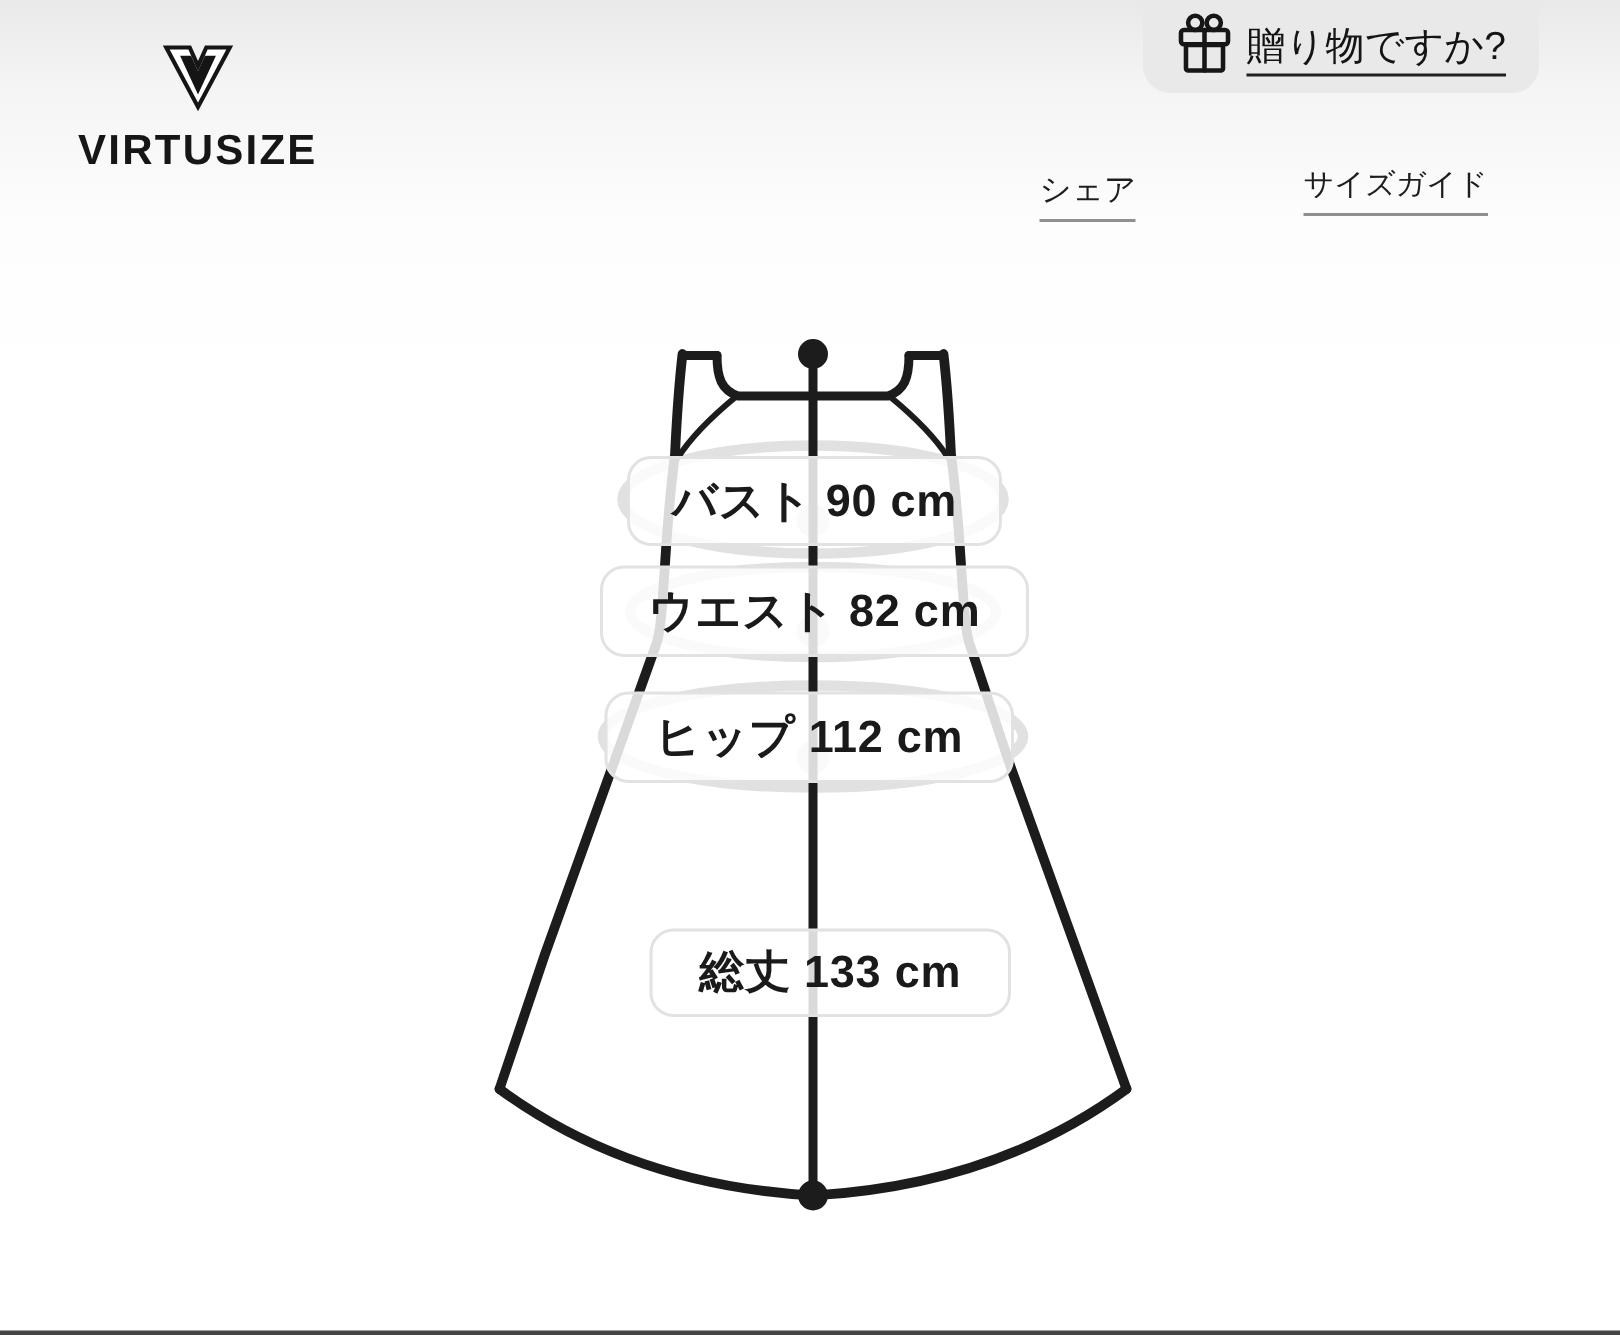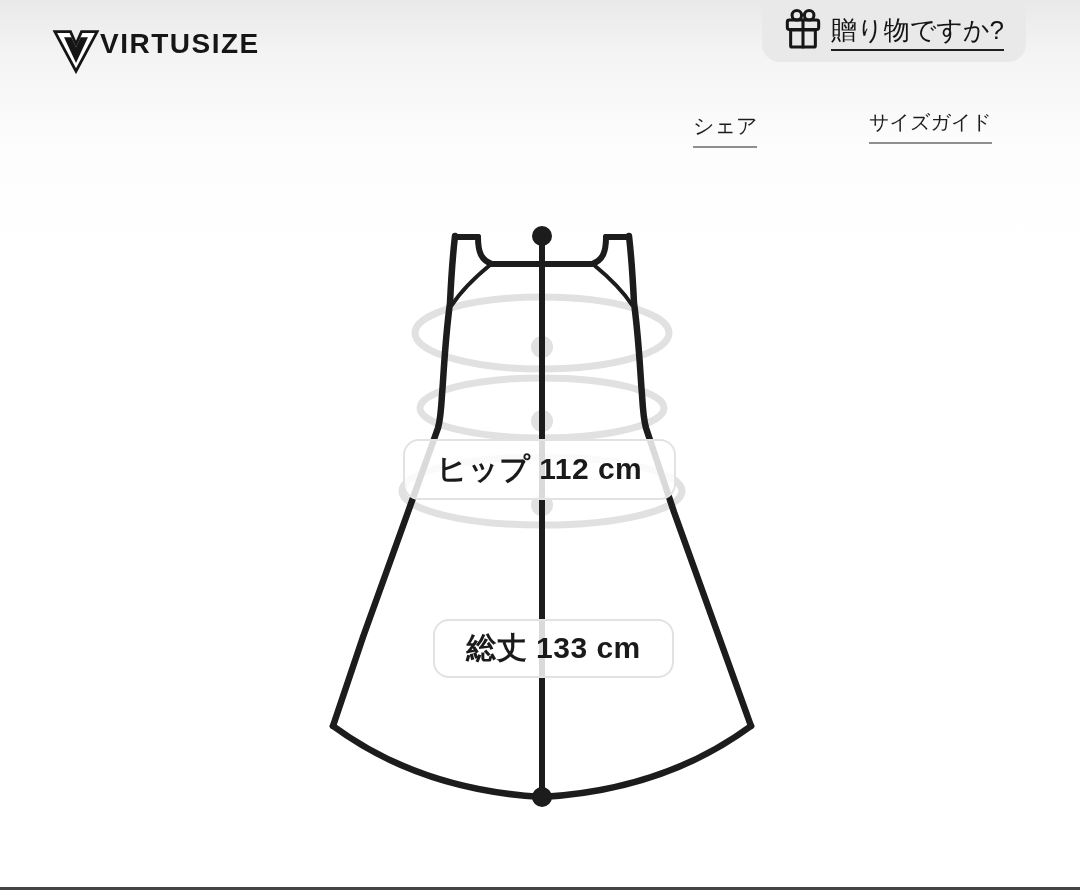--- a/index.html
+++ b/index.html
@@ -2,21 +2,21 @@
 <html><head>
 <meta charset="utf-8">
 <style>
   html,body{margin:0;padding:0;}
   body{font-family:"Liberation Sans","DejaVu Sans",sans-serif;background:#fff;}
   .page{
     position:relative;width:1080px;height:890px;overflow:hidden;
     background:linear-gradient(180deg,#e9e9e9 0px,#f4f4f4 55px,#fdfdfd 150px,#ffffff 260px);
   }
   
-  .brand{position:absolute;left:52px;top:28px;display:flex;align-items:flex-start;}
+  .brand{position:absolute;left:52px;top:28px;display:flex;align-items:center;gap:10px;flex-direction:column;}
   .brand-name{font-size:28px;font-weight:700;letter-spacing:1.5px;color:#161616;}
   .gift-btn{
     position:absolute;left:762px;top:-20px;width:264px;height:82px;
     background:#e9e9e9;border:none;border-radius:18px;cursor:pointer;
     display:flex;align-items:flex-end;justify-content:center;gap:9px;
     padding:0 14px 11px 14px;box-sizing:border-box;
   }
   .gift-label{
     font-size:26px;font-weight:500;color:#141414;
     border-bottom:2px solid #202020;padding-bottom:3px;line-height:1.25;white-space:nowrap;
@@ -30,21 +30,21 @@
   
   .diagram-svg{position:absolute;left:0;top:0;width:1080px;height:890px;pointer-events:none;}
   .pill{
     position:absolute;display:flex;align-items:center;justify-content:center;
     background:rgba(255,255,255,0.84);border:2px solid #e2e2e2;border-radius:16px;
     font-size:30px;font-weight:700;color:#1a1a1a;letter-spacing:0.5px;
     box-sizing:border-box;white-space:nowrap;
   }
   .pill.bust  {left:418px;top:304px;width:250px;height:60px;}
   .pill.waist {left:400px;top:377px;width:286px;height:61px;}
-  .pill.hip   {left:403px;top:439px;width:273px;height:61px;}
+  .pill.hip   {left:403px;top:461px;width:273px;height:61px;}
   .pill.length{left:433px;top:619px;width:241px;height:59px;}
   .bottom-bar{position:absolute;left:0;bottom:0;width:100%;height:3px;background:#454545;}
 </style>
 </head>
 <body>
 
 <div class="page">
 
   <div class="brand">
     <svg width="48" height="46" viewBox="0 0 52 50">
@@ -97,17 +97,19 @@
       <path stroke-width="6" d="M478,237 C478,252 481,260 492,264 L592,264 C603,260 606,252 606,237"></path>
 
       <path stroke-width="4" d="M490,265 C473,279 461,291 452,305"></path>
       <path stroke-width="4" d="M594,265 C611,279 623,291 632,305"></path>
     </g>
 
     <circle cx="542" cy="236" r="10" fill="#1c1c1c"></circle>
     <circle cx="542" cy="797" r="10" fill="#1c1c1c"></circle>
   </svg>
 
+  <div class="pill bust">バスト 90 cm</div>
+  <div class="pill waist">ウエスト 82 cm</div>
   <div class="pill hip">ヒップ 112 cm</div>
   <div class="pill length">総丈 133 cm</div>
 
   <div class="bottom-bar"></div>
 </div>
 
 </body></html>

